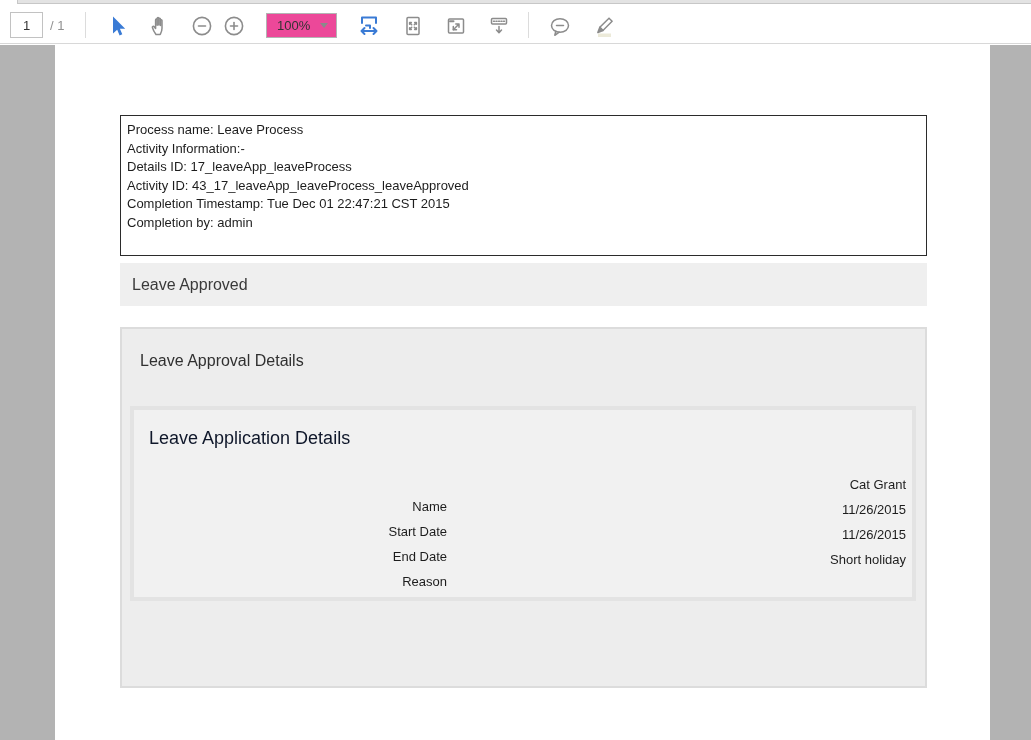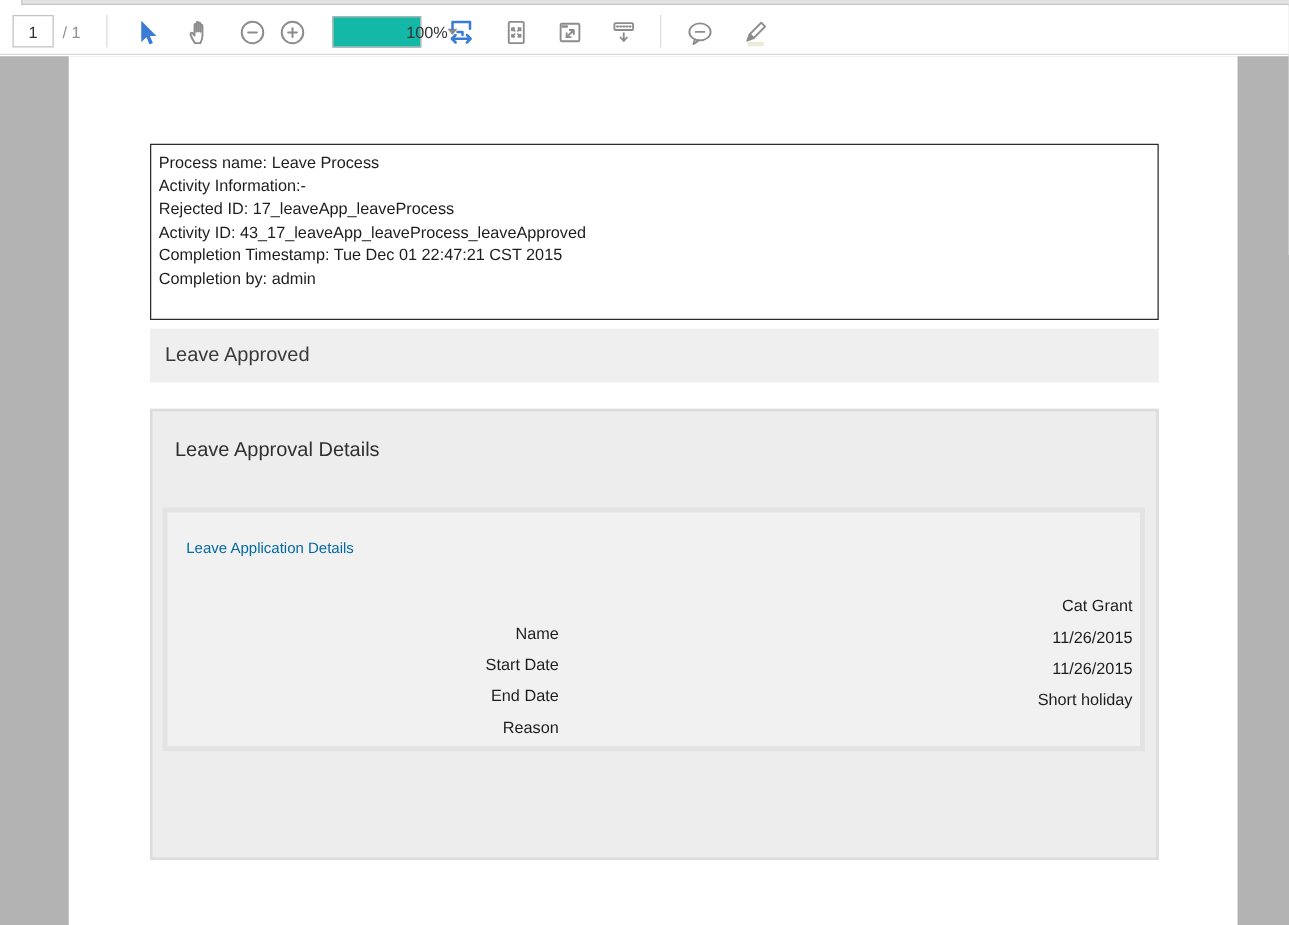--- a/index.html
+++ b/index.html
@@ -31,22 +31,22 @@
     position:absolute; left:50px; top:13px; font-size:13px; color:#919191;
   }
   .tb-sep { position:absolute; top:7px; width:1px; height:26px; background:#dcdcdc; }
   .tb-btn {
     position:absolute; top:7px; width:28px; height:28px;
     background:transparent; border:none; padding:2px; cursor:pointer;
   }
   .tb-btn svg { display:block; }
   .zoom-select {
     position:absolute; left:266px; top:8px; width:71px; height:25px;
-    border:1px solid #b3b3b3; background:#14b8a6; cursor:pointer;
-    display:flex; align-items:center;padding-left:48px;
+    border:1px solid #b3b3b3; background:#ec4899; cursor:pointer;
+    display:flex; align-items:center;
   }
   .zoom-select .zs-val { font-size:13px; color:#333; margin-left:10px; flex:1; }
   .zoom-select .caret {
     width:0; height:0; margin-right:8px;
     border-left:4px solid transparent; border-right:4px solid transparent;
     border-top:5px solid #8a8a8a;
   }
 
   
   .canvas { position:absolute; top:45px; left:0; right:0; bottom:0; background:#b3b3b3; }
@@ -67,21 +67,21 @@
   .outer-panel {
     position:absolute; left:65px; top:282px; width:807px; height:361px;
     background:#ededed; border:2px solid #dcdcdc;text-align:right;
   }
   .outer-title { position:absolute; left:18px; top:23px; font-size:16px; color:#303030; line-height:18px; }
 
   .inner-panel {
     position:absolute; left:8px; top:77px; width:786px; height:195px;
     background:#f1f1f1; border:4px solid #e3e3e3;
   }
-  .inner-title { position:absolute; left:15px; top:19px; font-size:12px; color:#0369a1; line-height:18px; }
+  .inner-title { position:absolute; left:15px; top:19px; font-size:18px; color:#0f172a; line-height:18px; }
 
   .rows { position:absolute; left:0; top:62px; right:6px; }
   .field-row { display:flex; height:25px; align-items:center; font-size:13px; color:#1d1d1d; }
   .field-row .lbl { width:308px; margin-left:5px; flex:none;margin-top:43px; }
   .field-row .val { flex:1; }
 
   .approval-rows { position:absolute; left:0; top:279px; right:6px; }
   .approval-rows .field-row .lbl { width:316px; margin-left:9px; }
 </style>
 </head>
@@ -186,21 +186,21 @@
       </svg>
     </button>
   </div>
 
   <div class="canvas">
     <div class="page">
 
       <div class="activity-box">
         <div>Process name: Leave Process</div>
         <div>Activity Information:-</div>
-        <div>Rejected ID: 17_leaveApp_leaveProcess</div>
+        <div>Details ID: 17_leaveApp_leaveProcess</div>
         <div>Activity ID: 43_17_leaveApp_leaveProcess_leaveApproved</div>
         <div>Completion Timestamp: Tue Dec 01 22:47:21 CST 2015</div>
         <div>Completion by: admin</div>
       </div>
 
       <div class="banner">
         <span>Leave Approved</span>
       </div>
 
       <div class="outer-panel">

